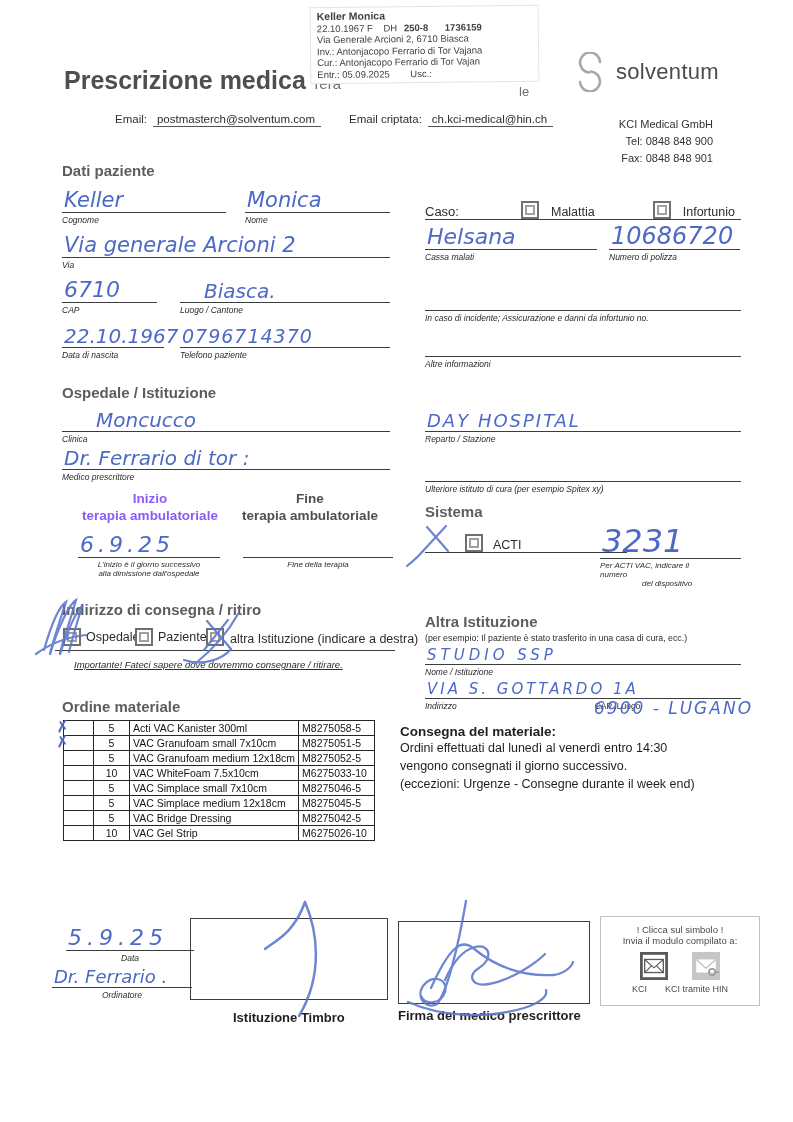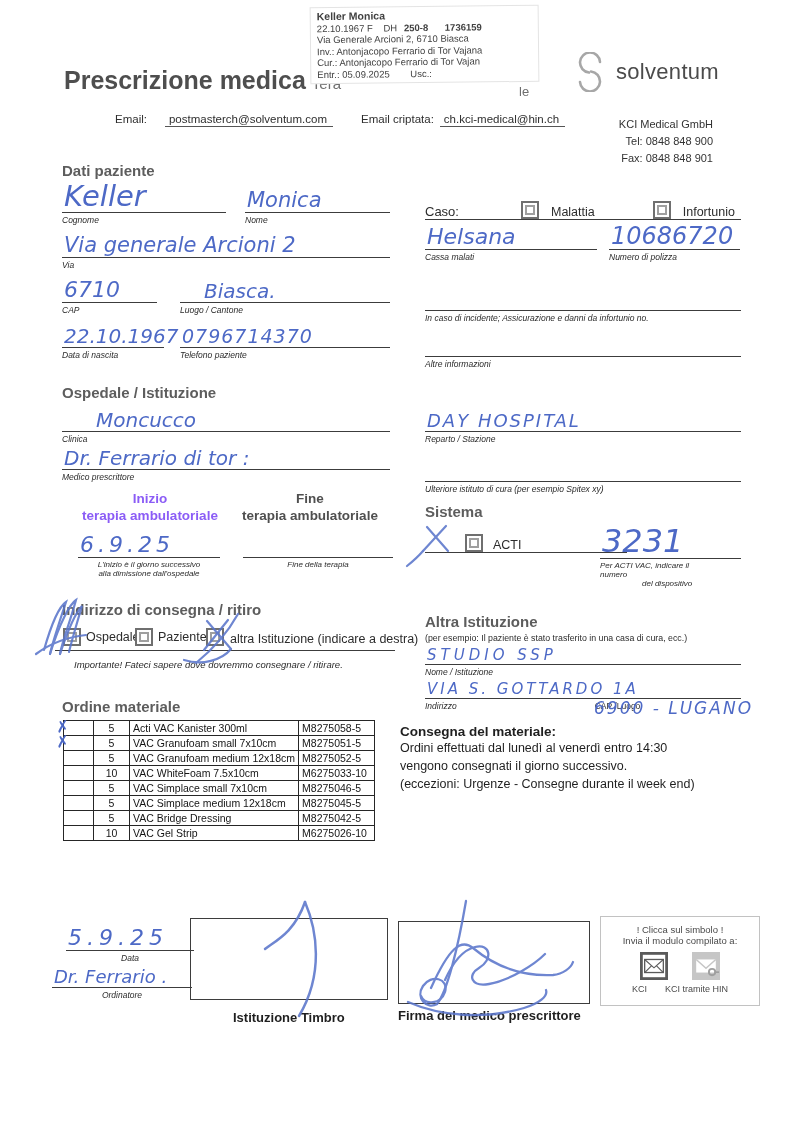--- a/index.html
+++ b/index.html
@@ -63,36 +63,36 @@
   <div class="abs" style="left:572px;top:52px;display:flex;align-items:center;gap:8px;">
     <svg width="36" height="40" viewBox="0 0 36 40">
       <path d="M28 10 A10 10 0 1 0 17 20.5" stroke="#a7a7a7" stroke-width="2.6" fill="none" stroke-linecap="round"></path>
       <path d="M8 30 A10 10 0 1 0 19 19.5" stroke="#a7a7a7" stroke-width="2.6" fill="none" stroke-linecap="round"></path>
     </svg>
     <span style="font-size:22px;color:#4b4b4b;letter-spacing:0.3px;">solventum</span>
   </div>
 
   <div class="abs" style="left:115px;top:113px;font-size:11.5px;display:flex;">
     <span>Email:</span>
-    <span class="email-val" style="margin-left:18px;">postmasterch@solventum.com</span>
+    <span class="email-val" style="margin-left:6px;">postmasterch@solventum.com</span>
     <span style="margin-left:28px;">Email criptata:</span>
     <span class="email-val" style="margin-left:6px;">ch.kci-medical@hin.ch</span>
   </div>
 
   <div class="abs" style="right:80px;top:116px;text-align:right;font-size:11px;line-height:17px;color:#333;">
     <div>KCI Medical GmbH</div>
     <div>Tel: 0848 848 900</div>
     <div>Fax: 0848 848 901</div>
   </div>
 
   <div class="sech" style="left:62px;top:162px;">Dati paziente</div>
 
   <div class="field" style="left:62px;top:184px;width:164px;">
     <div class="fline" style="height:28px;">
-        <span class="hw" style="font-size:29px;">Keller</span>
+        <span class="hw" style="font-size:21px;">Keller</span>
       </div>
     <div class="lbl">Cognome</div>
   </div>
   <div class="field" style="left:245px;top:184px;width:145px;">
     <div class="fline" style="height:28px;">
         <span class="hw" style="font-size:21px;">Monica</span>
       </div>
     <div class="lbl">Nome</div>
   </div>
   <div class="field" style="left:62px;top:229px;width:328px;">
@@ -225,21 +225,21 @@
   <div class="abs cbl" style="left:86px;top:630px;">Ospedale</div>
   <div class="abs" style="left:135px;top:628px;">
     <span class="cb"></span>
   </div>
   <div class="abs cbl" style="left:158px;top:630px;">Paziente</div>
   <div class="abs" style="left:206px;top:628px;">
     <span class="cb"></span>
   </div>
   <div class="abs cbl" style="left:230px;top:632px;">altra Istituzione (indicare a destra)</div>
   <div class="abs" style="left:55px;top:650px;width:340px;border-bottom:1.6px solid #3c3c3c;"></div>
-  <div class="abs note-it" style="left:74px;top:659px;font-size:9.5px;">Importante! Fateci sapere dove dovremmo consegnare / ritirare.</div>
+  <div class="abs note-it" style="left:74px;top:659px;font-size:9.5px;text-decoration:underline;">Importante! Fateci sapere dove dovremmo consegnare / ritirare.</div>
 
   <div class="sech" style="left:425px;top:613px;">Altra Istituzione</div>
   <div class="abs" style="left:425px;top:633px;font-size:8.8px;color:#2b2b2b;">(per esempio: Il paziente è stato trasferito in una casa di cura, ecc.)</div>
   <div class="field" style="left:425px;top:640px;width:316px;">
     <div class="fline" style="height:24px;">
         <span class="hw" style="font-size:15px;letter-spacing:4px;">STUDIO SSP</span>
       </div>
     <div class="lbl">Nome / Istituzione</div>
   </div>
   <div class="field" style="left:425px;top:672px;width:316px;">

